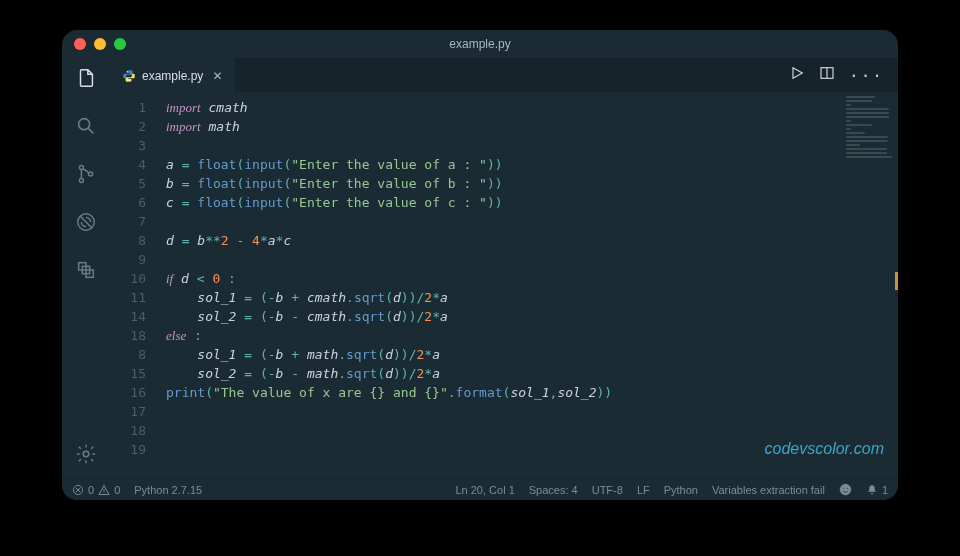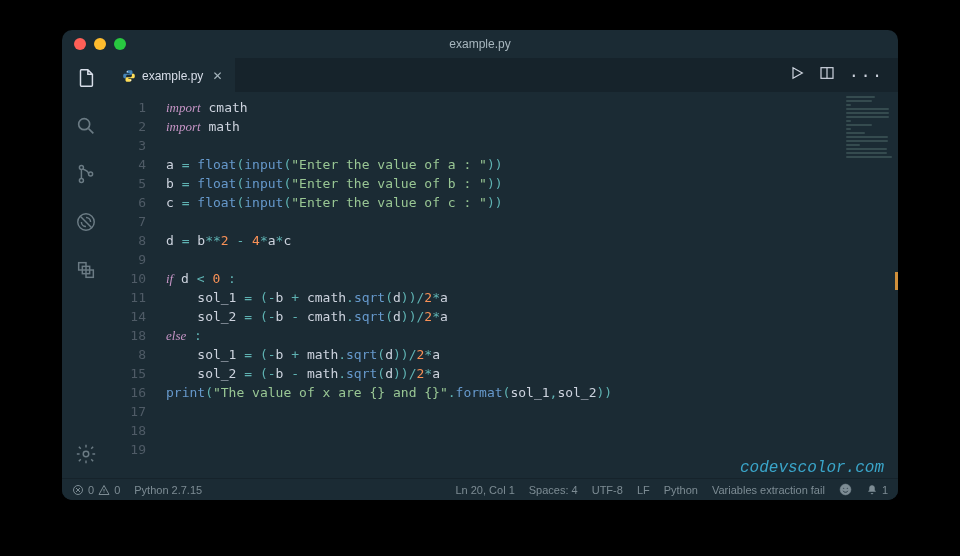--- a/index.html
+++ b/index.html
@@ -1,17 +1,17 @@
 <!DOCTYPE html>
 <html><head>
 <meta charset="utf-8">
 <style>
   * { margin:0; padding:0; box-sizing:border-box; }
   html,body { width:960px; height:556px; background:#000; font-family:"SF Mono","Consolas","Menlo",monospace; overflow:hidden; }
-  .window { position:absolute; left:62px; top:30px; width:836px; height:470px; background:#1b2b34; border-radius:10px; box-shadow:0 20px 45px rgba(0,0,0,0.6); overflow:hidden; }
+  .window { position:absolute; left:62px; top:30px; width:836px; height:470px; background:#1b2b34; border-radius:15px; box-shadow:0 20px 45px rgba(0,0,0,0.6); overflow:hidden; }
   .titlebar { height:28px; display:flex; align-items:center; position:relative; }
   .traffic { display:flex; gap:8px; margin-left:12px; }
   .dot { width:12px; height:12px; border-radius:50%; }
   .dot.red{background:#ff5f57;} .dot.yellow{background:#febc2e;} .dot.green{background:#28c840;}
   .title { position:absolute; left:0; right:0; text-align:center; color:#a7b6be; font-size:12px; font-family:-apple-system,sans-serif; }
   .body { display:flex; height:calc(100% - 28px - 22px); }
   .activity { width:48px; background:#1b2b34; display:flex; flex-direction:column; align-items:center; padding-top:8px; gap:24px; color:#6b7b84; }
   .activity .ico { width:24px; height:24px; display:flex; align-items:center; justify-content:center; cursor:pointer; }
   .activity .ico svg { stroke:#6b7b84; }
   .activity .ico.active svg { stroke:#d8dee9; }
@@ -24,24 +24,24 @@
   .tab-actions { margin-left:auto; display:flex; align-items:center; gap:14px; padding-right:14px; color:#a7b6be; }
   .tab-actions .ico { cursor:pointer; }
   .editor { flex:1; display:flex; font-size:13px; line-height:19px; overflow:hidden; position:relative; }
   .gutter { width:48px; text-align:right; color:#4f5b66; padding:6px 12px 0 0; user-select:none; }
   .code { flex:1; padding:6px 0 0 8px; color:#cdd3de; white-space:pre; }
   .kw { color:#c594c5; font-style:italic;font-family:Liberation Serif, serif; }
   .fn { color:#6699cc; }
   .str { color:#99c794; }
   .num { color:#f99157; }
   .op { color:#5fb3b3; }
-  .id { color:#cdd3de; }
+  .id { color:#cdd3de;font-style:italic; }
   .minimap { position:absolute; top:38px; right:4px; width:48px; height:60px; opacity:0.5; }
   .minimap .ml { height:2px; margin-bottom:2px; background:#4f6b6b; border-radius:1px; }
-  .watermark { position:absolute; right:14px; bottom:1px; color:#3aa5c9; font-style:italic; font-size:16px; font-family:Liberation Mono, monospace;margin-top:12px; }
+  .watermark { position:absolute; right:14px; bottom:20px; color:#3aa5c9; font-style:italic; font-size:16px; font-family:Liberation Sans, sans-serif;margin-top:12px; }
   .orange-mark { position:absolute; right:0; top:180px; width:3px; height:18px; background:#d08f3a; }
   .status { height:22px; background:#1b2b34; border-top:1px solid #16232b; display:flex; align-items:center; color:#7d8c94; font-size:11px; font-family:-apple-system,sans-serif; padding:0 10px; gap:14px; }
   .status .seg { display:flex; align-items:center; gap:4px; }
   .status .spacer { flex:1; }
   .status svg { stroke:#7d8c94; }
 </style>
 </head>
 <body>
 
 <div class="window">

